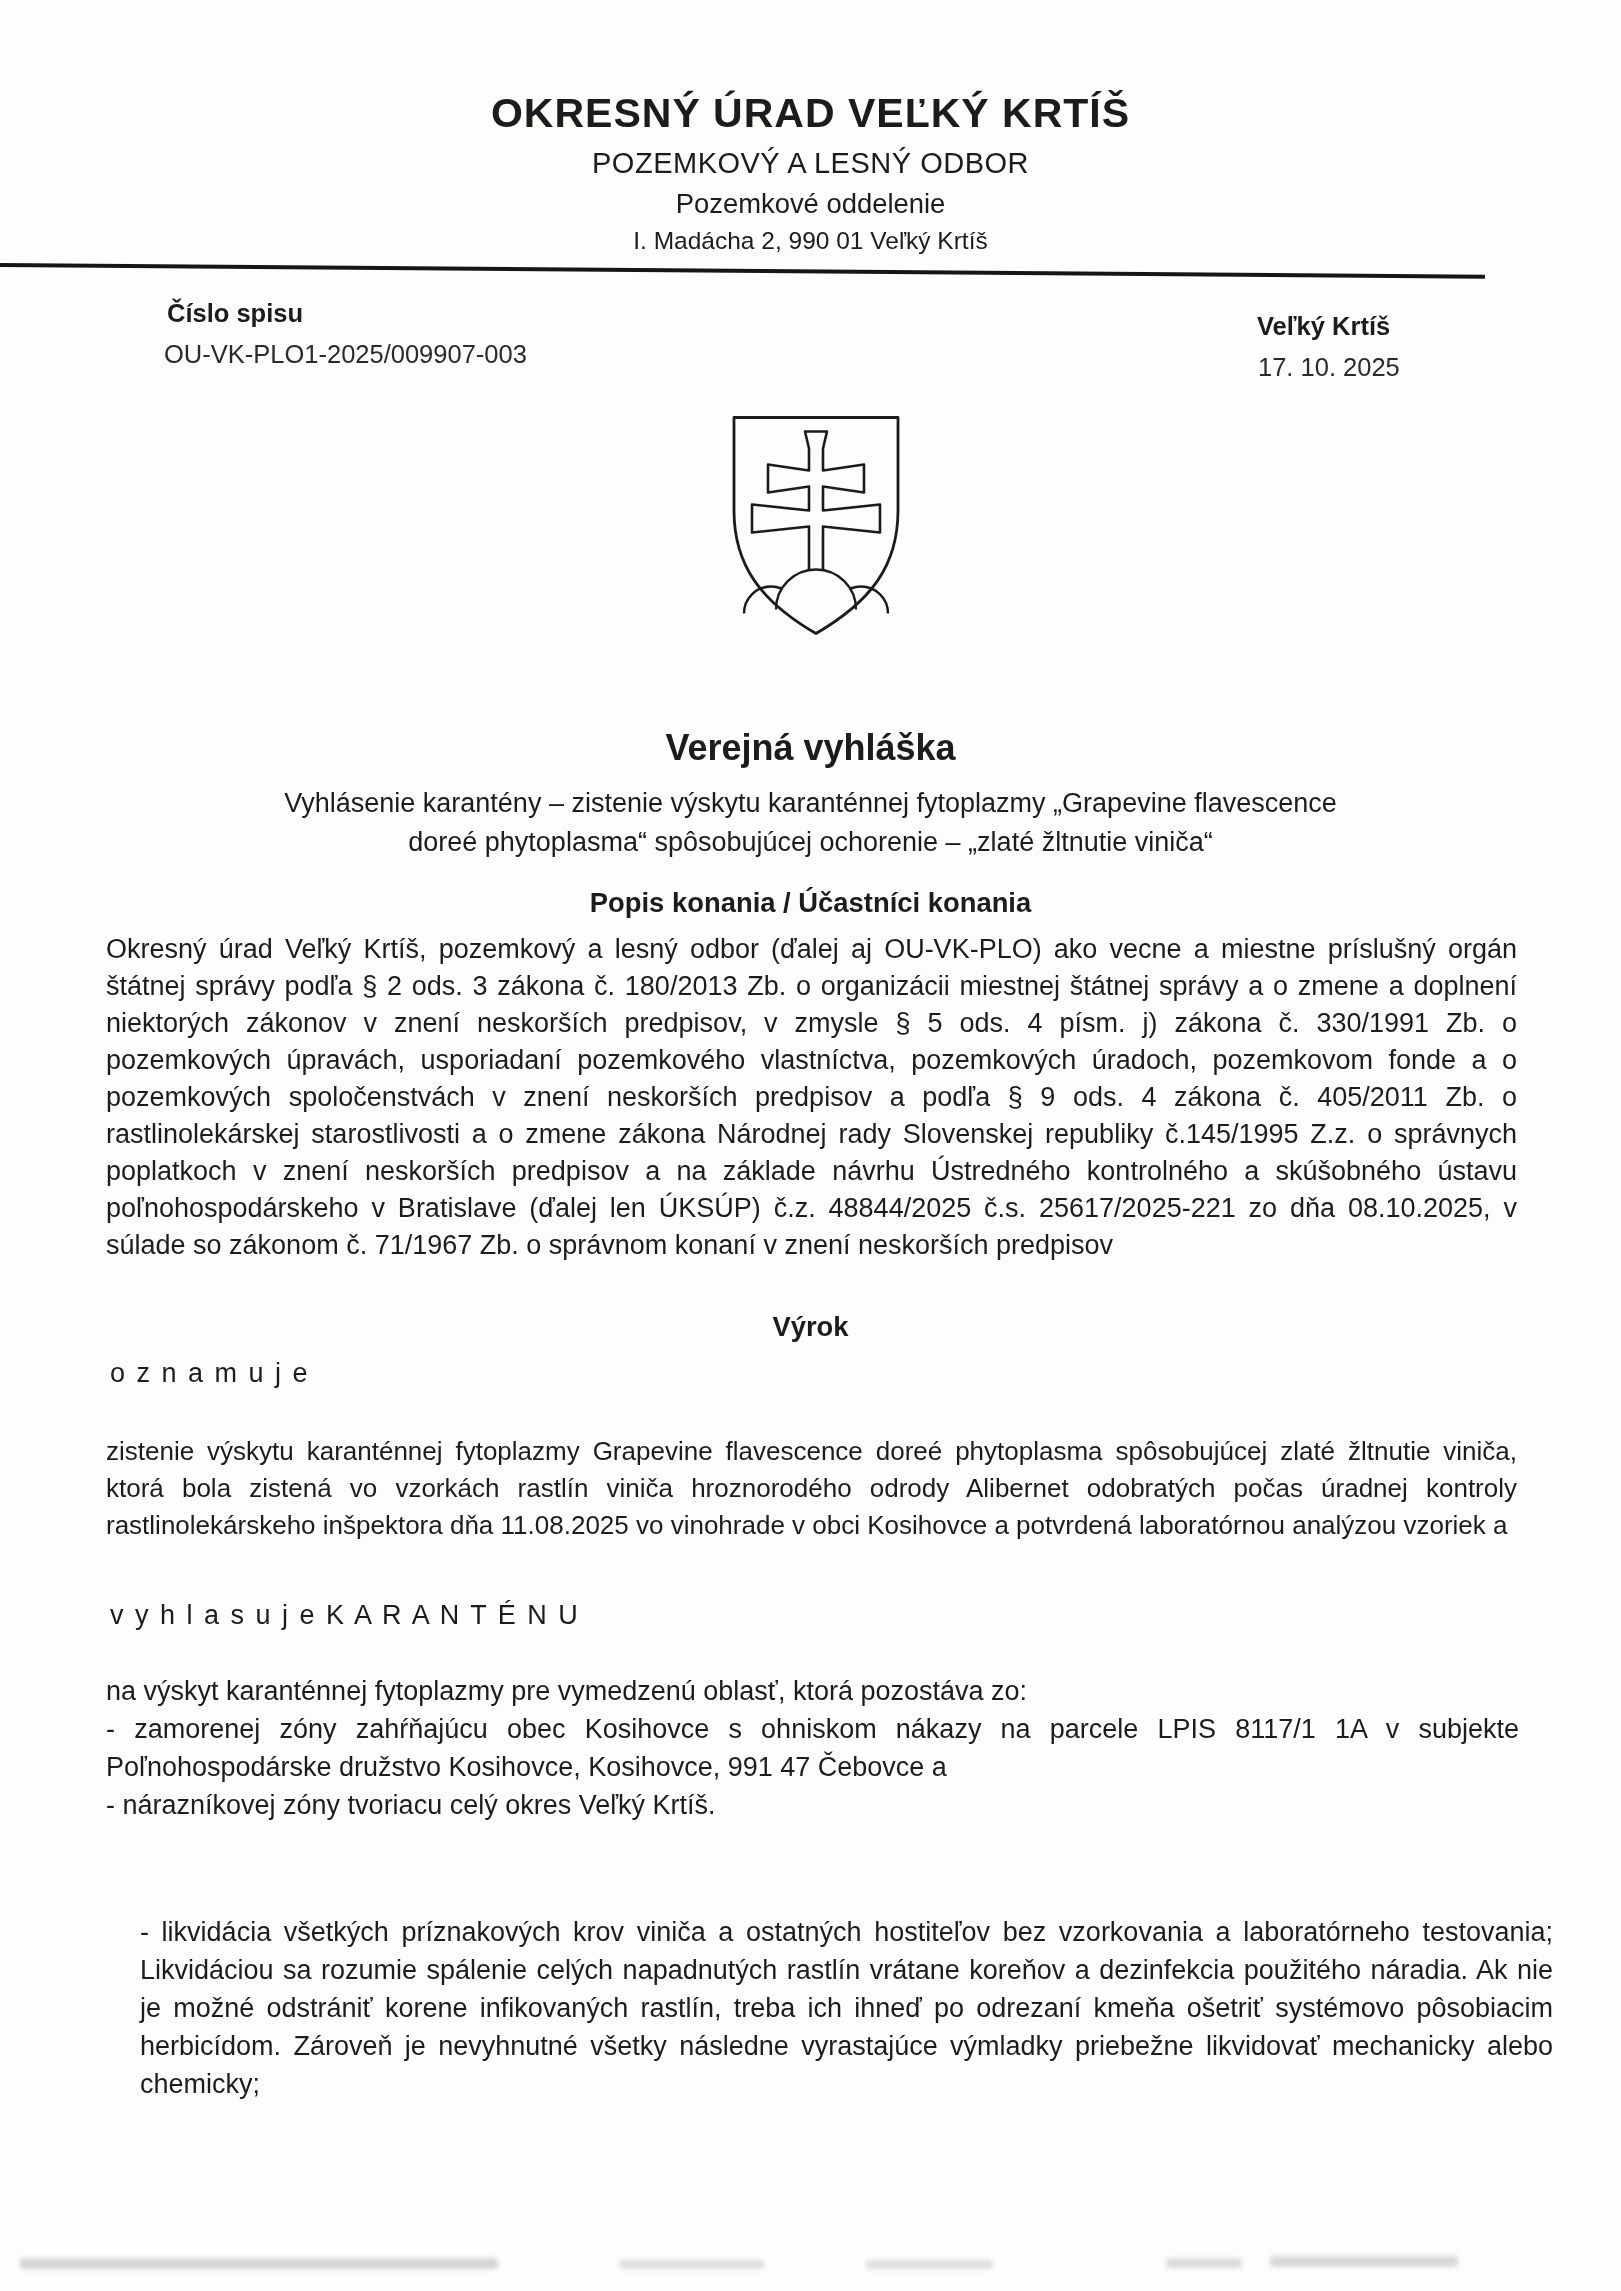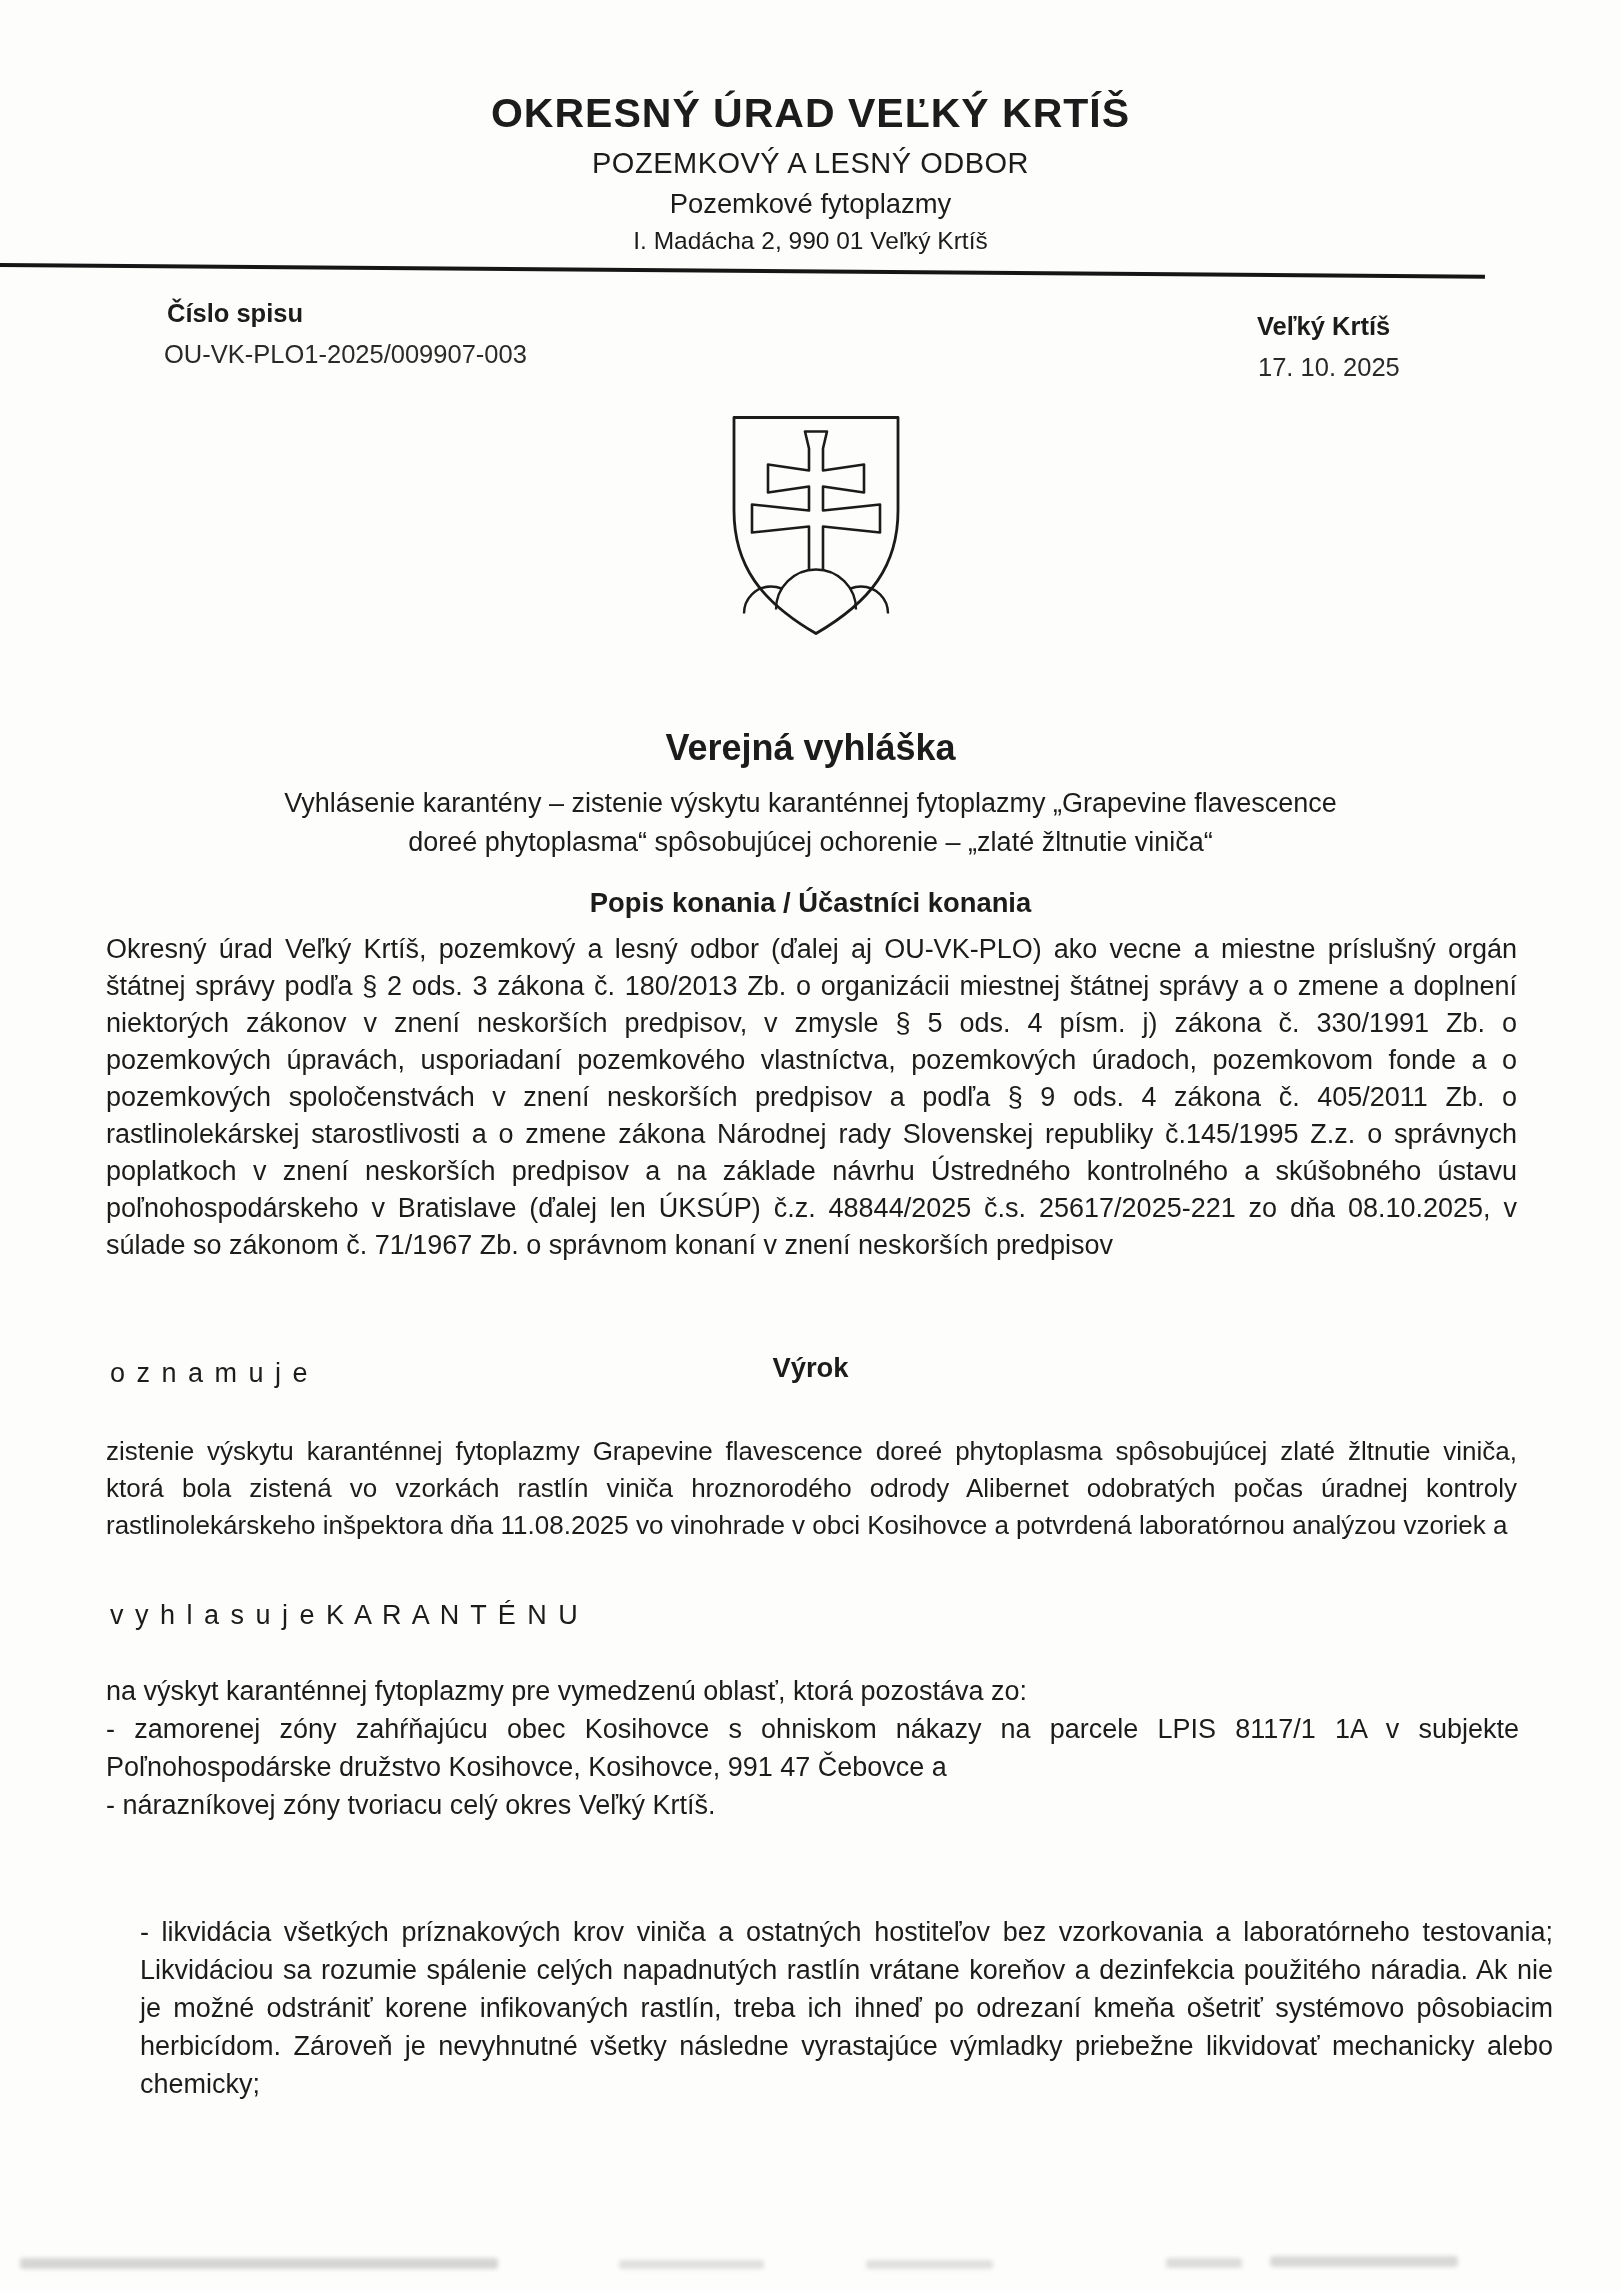--- a/index.html
+++ b/index.html
@@ -40,21 +40,21 @@
   .notice-title    { top:727px; left:0; width:100%; font-size:36px; font-weight:bold; }
   .notice-subtitle { top:784px; left:247px; width:1127px; font-size:27px; line-height:39px; text-align:center; }
 
   .h-popis { top:887px; left:0; width:100%; font-size:27.4px; font-weight:bold; }
   .popis-body {
     top:931px; left:106px; width:1411px;
     font-size:27px; line-height:37px;
     text-align:justify;
   }
 
-  .h-vyrok   { top:1311px; left:0; width:100%; font-size:27.4px; font-weight:bold;margin-top:41px; }
+  .h-vyrok   { top:1311px; left:0; width:100%; font-size:27.4px; font-weight:bold; }
   .announce  { top:1358px; left:110px; font-size:27px; letter-spacing:2px; }
   .finding {
     top:1433px; left:106px; width:1411px;
     font-size:26px; line-height:37px; text-align:justify;
   }
   .declare   { top:1600px; left:110px; font-size:27px; letter-spacing:2px; }
 
   .scope-block { top:1672px; left:106px; width:1413px; font-size:27px; line-height:38px; }
   .scope-intro { text-align:left; }
   .zone-item   { text-align:justify; }
@@ -72,21 +72,21 @@
   .s4 { top:2258px; left:1166px; width:76px;  height:9.8px; opacity:.45; }
   .s5 { top:2256px; left:1270px; width:188px; height:10.8px; opacity:.50; }
 </style>
 </head>
 <body>
 
 <div class="page">
 
   <div class="abs center office-name">OKRESNÝ ÚRAD VEĽKÝ KRTÍŠ</div>
   <div class="abs center department">POZEMKOVÝ A LESNÝ ODBOR</div>
-  <div class="abs center section-name">Pozemkové fytoplazmy</div>
+  <div class="abs center section-name">Pozemkové oddelenie</div>
   <div class="abs center address">I. Madácha 2, 990 01 Veľký Krtíš</div>
 
   <div class="abs header-rule"></div>
 
   <div class="abs file-label">Číslo spisu</div>
   <div class="abs file-value">OU-VK-PLO1-2025/009907-003</div>
   <div class="abs place-name">Veľký Krtíš</div>
   <div class="abs date-value">17. 10. 2025</div>
 
   <div class="abs emblem">

